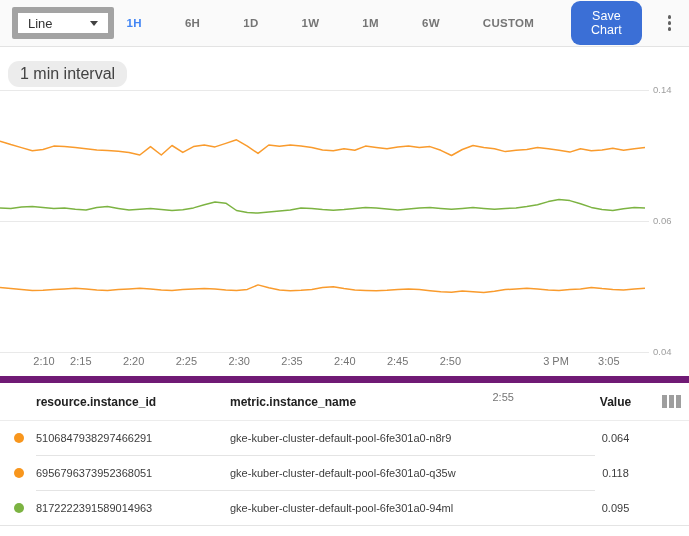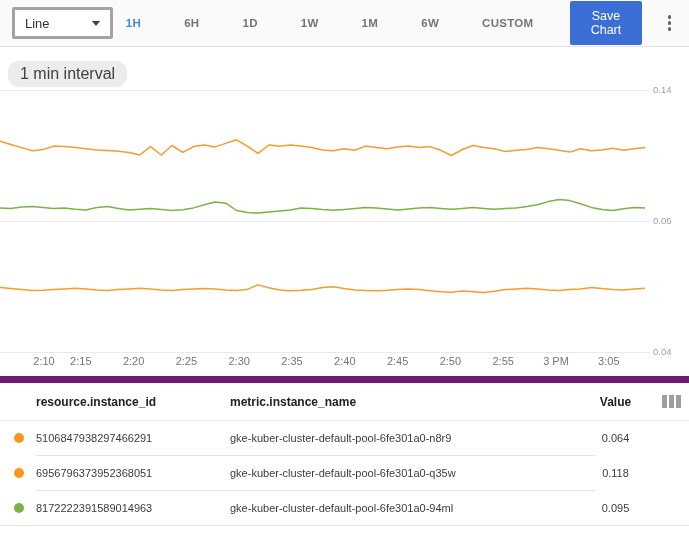--- a/index.html
+++ b/index.html
@@ -9,37 +9,37 @@
     font-family: "Liberation Sans", sans-serif; cursor: default;
   }
   .app { width: 689px; height: 536px; position: relative; }
 
   
   .toolbar {
     height: 47px; background: #fafafa; border-bottom: 1px solid #e3e3e3;
     display: flex; align-items: center; padding: 0 12px;
   }
   .select {
-    width: 140px; height: 32px; background: #fff; border: 3px solid #a3a3a3;
+    width: 140px; height: 32px; background: #fff; border: 6px solid #a3a3a3;
     border-radius: 2px; display: flex; align-items: center; justify-content: space-between;
     padding: 0 10px; font-size: 13px; color: #333; cursor: pointer;
   }
   .caret {
     width: 0; height: 0; border-left: 4.5px solid transparent;
     border-right: 4.5px solid transparent; border-top: 5px solid #424242;
   }
   .spacer { flex: 1; }
   .ranges { display: flex; align-items: center; gap: 17px; }
   .range-btn {
     border: none; background: none; font-family: inherit; font-size: 11.5px;
     font-weight: bold; letter-spacing: .3px; color: #757575; padding: 8px 13px; cursor: pointer;
   }
   .range-btn.active { color: #4285f4; }
   .save-btn {
-    margin-left: 24px; background: #3b6fd6; color: #fff; border: none; border-radius: 2px;
+    margin-left: 24px; background: #3b6fd6; color: #fff; border: none; border-radius: 9px;
     font-family: inherit; font-size: 12.5px; padding: 8px 15px; cursor: pointer;
   }
   .kebab { margin-left: 20px; display: flex; flex-direction: column; gap: 2.5px; padding: 5px 6px; cursor: pointer; }
   .kebab i { width: 3.5px; height: 3.5px; border-radius: 50%; background: #616161; display: block; }
 
   
   .chart { position: relative; height: 329px; background: #fff; }
   .chip {
     position: absolute; left: 8px; top: 14px; background: #ececec; border-radius: 11px;
     padding: 4px 12px; font-size: 16px; color: #424242;
@@ -105,21 +105,21 @@
       <span class="ylabel" style="top: 299px;">0.04</span>
       <span class="xlabel" style="left: 44px; text-align: center;">2:10</span>
       <span class="xlabel" style="left: 80.8px;">2:15</span>
       <span class="xlabel" style="left: 133.6px;">2:20</span>
       <span class="xlabel" style="left: 186.4px;">2:25</span>
       <span class="xlabel" style="left: 239.2px;">2:30</span>
       <span class="xlabel" style="left: 292px;">2:35</span>
       <span class="xlabel" style="left: 344.8px;">2:40</span>
       <span class="xlabel" style="left: 397.6px;">2:45</span>
       <span class="xlabel" style="left: 450.4px;">2:50</span>
-      <span class="xlabel" style="left: 503.2px;">2:55</span>
+      <span class="xlabel" style="left: 503.2px; margin-top: 36px;">2:55</span>
       <span class="xlabel" style="left: 556px;">3 PM</span>
       <span class="xlabel" style="left: 608.8px;">3:05</span>
       <svg class="plot" width="649" height="329">
         <polyline points="0.0,94.1 10.8,97.5 21.5,100.6 32.3,103.8 43.0,102.5 53.8,99.1 64.5,99.6 75.3,100.6 86.0,101.7 96.8,103.0 107.5,103.5 118.3,104.3 129.0,105.4 139.8,108.0 150.5,99.6 161.3,108.0 172.0,98.5 182.8,105.4 193.5,99.6 204.3,98.0 215.0,99.9 225.8,96.4 236.5,92.8 247.3,99.1 258.0,106.4 268.8,98.0 279.5,99.3 290.3,98.0 301.0,99.1 311.8,100.6 322.5,103.0 333.3,103.8 344.0,101.7 354.8,103.3 365.5,99.1 376.3,100.4 387.0,101.7 397.8,99.9 408.5,99.1 419.3,100.6 430.0,99.6 440.8,103.3 451.5,108.5 462.3,102.5 473.0,98.5 483.8,100.4 494.5,101.7 505.3,104.6 516.0,103.3 526.8,102.5 537.5,100.6 548.3,101.7 559.0,103.3 569.8,105.1 580.5,101.7 591.3,103.8 602.0,103.0 612.8,101.2 623.5,103.3 634.3,101.7 645.0,100.6" fill="none" stroke="#f99b2d" stroke-width="1.5" stroke-linejoin="round"></polyline>
         <polyline points="0.0,160.9 10.8,161.4 21.5,160.1 32.3,159.6 43.0,160.6 53.8,161.4 64.5,160.9 75.3,162.2 86.0,163.0 96.8,160.4 107.5,159.6 118.3,161.4 129.0,163.0 139.8,162.2 150.5,161.4 161.3,162.5 172.0,163.5 182.8,162.7 193.5,160.9 204.3,157.8 215.0,155.1 225.8,156.2 236.5,163.5 247.3,165.6 258.0,166.1 268.8,165.1 279.5,164.0 290.3,163.0 301.0,160.9 311.8,161.4 322.5,162.5 333.3,163.3 344.0,162.5 354.8,161.4 365.5,160.4 376.3,160.9 387.0,161.9 397.8,163.0 408.5,161.9 419.3,160.9 430.0,160.4 440.8,161.4 451.5,162.2 462.3,161.4 473.0,160.6 483.8,161.4 494.5,162.2 505.3,161.4 516.0,160.9 526.8,159.6 537.5,157.8 548.3,154.6 559.0,152.5 569.8,153.6 580.5,156.7 591.3,160.4 602.0,162.5 612.8,163.5 623.5,161.7 634.3,160.4 645.0,160.9" fill="none" stroke="#7cb342" stroke-width="1.5" stroke-linejoin="round"></polyline>
         <polyline points="0.0,240.5 10.8,241.6 21.5,242.6 32.3,243.4 43.0,243.2 53.8,242.4 64.5,241.9 75.3,241.3 86.0,242.1 96.8,242.9 107.5,243.4 118.3,242.6 129.0,241.9 139.8,241.3 150.5,242.1 161.3,242.9 172.0,243.4 182.8,242.6 193.5,241.9 204.3,241.6 215.0,242.1 225.8,242.9 236.5,243.4 247.3,242.4 258.0,237.9 268.8,240.8 279.5,242.9 290.3,243.7 301.0,243.2 311.8,242.4 322.5,240.5 333.3,239.8 344.0,241.6 354.8,242.9 365.5,243.4 376.3,243.7 387.0,243.2 397.8,242.4 408.5,241.9 419.3,242.6 430.0,243.7 440.8,244.7 451.5,245.3 462.3,244.0 473.0,244.7 483.8,245.5 494.5,244.2 505.3,242.6 516.0,241.9 526.8,241.3 537.5,242.1 548.3,242.9 559.0,243.4 569.8,242.6 580.5,241.9 591.3,240.5 602.0,241.6 612.8,242.4 623.5,242.9 634.3,242.1 645.0,241.3" fill="none" stroke="#f99b2d" stroke-width="1.5" stroke-linejoin="round"></polyline>
       </svg>
     </div>
 
   <div class="table">

